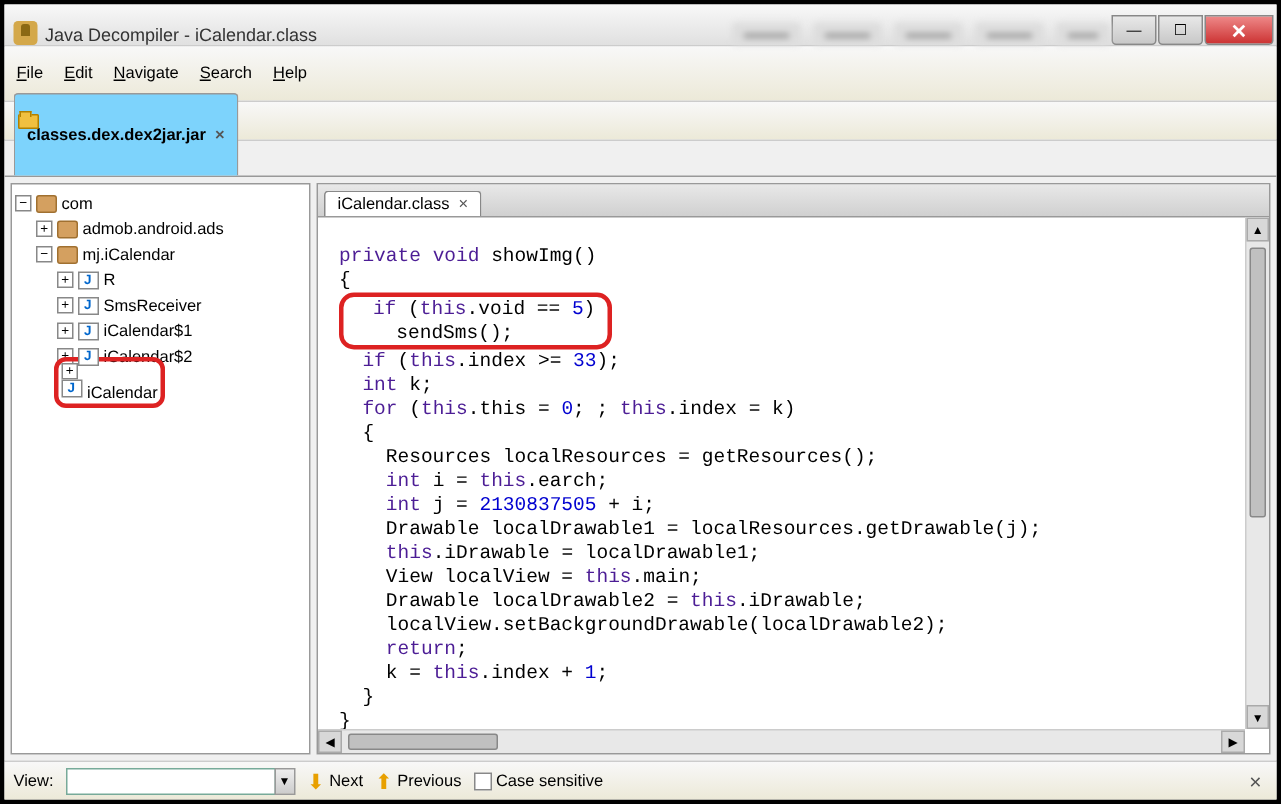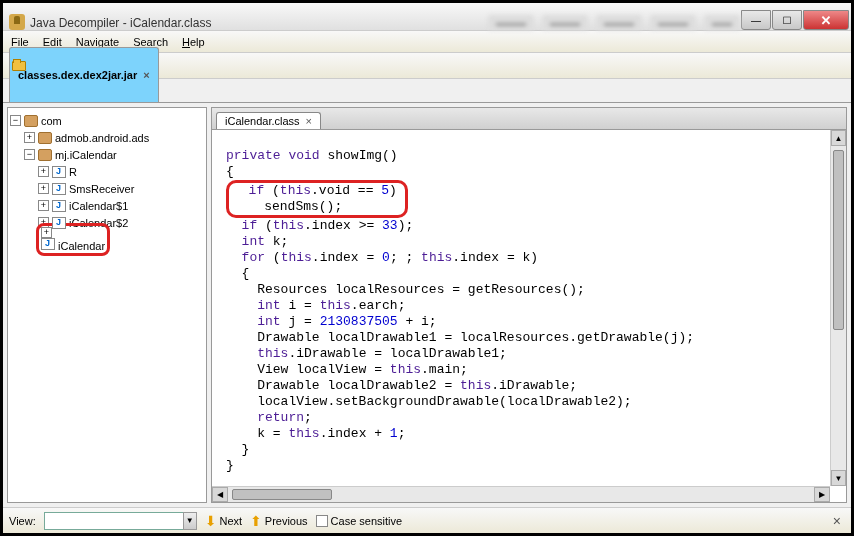--- a/index.html
+++ b/index.html
@@ -10,21 +10,21 @@
 .titlebar .icon::before { content: ""; position: absolute; top: 2px; left: 5px; width: 6px; height: 8px; background: #8b6914; border-radius: 2px 2px 0 0; }
 .title-text { color: #333; font-size: 12px; flex: 1; }
 .win-buttons { display: flex; height: 20px; margin-right: 2px; }
 .win-btn { width: 30px; height: 20px; border: 1px solid #888; margin-left: 1px; display: flex; align-items: center; justify-content: center; font-size: 10px; border-radius: 0 0 3px 3px; }
 .win-btn.min { background: linear-gradient(#e8e8e8,#c8c8c8); }
 .win-btn.max { background: linear-gradient(#e8e8e8,#c8c8c8); }
 .win-btn.close { background: linear-gradient(#e88,#c33); color: #fff; width: 46px; font-size: 13px; font-weight: bold; }
 .blurred { filter: blur(2px); color: #999; margin-left: 140px; display: flex; gap: 8px; }
 .blurred span { background: #ddd; padding: 2px 8px; border-radius: 3px; font-size: 10px; }
 
-.menubar { height: 22px; background: linear-gradient(#f8f8f8,#ece9d8); display: flex; align-items: center; padding: 0 8px; border-bottom: 1px solid #ccc; gap: 14px; }
+.menubar { height: 37px; background: linear-gradient(#f8f8f8,#ece9d8); display: flex; align-items: center; padding: 0 8px; border-bottom: 1px solid #ccc; gap: 14px; }
 .menubar span { cursor: default; }
 .menubar span u { text-decoration: underline; }
 
 .toolbar { height: 26px; background: linear-gradient(#f8f8f8,#ece9d8); display: flex; align-items: center; padding: 0 6px; border-bottom: 1px solid #ccc; gap: 4px; }
 .tb-btn { width: 20px; height: 20px; display: flex; align-items: center; justify-content: center; border: 1px solid transparent; }
 .tb-sep { width: 1px; height: 18px; background: #bbb; margin: 0 3px; }
 .folder-ico { width: 14px; height: 10px; background: #f0c040; border: 1px solid #b08000; border-radius: 1px; position: relative; }
 .folder-ico::before { content:""; position:absolute; top:-3px; left:0; width:6px; height:3px; background:#f0c040; border:1px solid #b08000; border-bottom:none; }
 .arrow-l { width: 0; height: 0; border-top: 5px solid transparent; border-bottom: 5px solid transparent; border-right: 8px solid #e8c040; }
 .arrow-r { width: 0; height: 0; border-top: 5px solid transparent; border-bottom: 5px solid transparent; border-left: 8px solid #888; }
@@ -184,21 +184,21 @@
           <span class="tab-close">×</span>
         </div>
       </div>
       <div class="editor-body">
 <div class="code-area"><span class="kw">private</span><span> </span><span class="kw">void</span><span> showImg()</span>
 <span>{</span>
 <span class="red-code-box"><span>  </span><span class="kw">if</span><span> (</span><span class="kw">this</span><span>.void == </span><span class="num">5</span><span>)</span>
 <span>    sendSms();</span></span>
 <span>  </span><span class="kw">if</span><span> (</span><span class="kw">this</span><span>.index &gt;= </span><span class="num">33</span><span>);</span>
 <span>  </span><span class="kw">int</span><span> k;</span>
-<span>  </span><span class="kw">for</span><span> (</span><span class="kw">this</span><span>.index = </span><span class="num">0</span><span>; ; </span><span class="kw">this</span><span>.index = k)</span>
+<span>  </span><span class="kw">for</span><span> (</span><span class="kw">this</span><span>.this = </span><span class="num">0</span><span>; ; </span><span class="kw">this</span><span>.index = k)</span>
 <span>  {</span>
 <span>    Resources localResources = getResources();</span>
 <span>    </span><span class="kw">int</span><span> i = </span><span class="kw">this</span><span>.earch;</span>
 <span>    </span><span class="kw">int</span><span> j = </span><span class="num">2130837505</span><span> + i;</span>
 <span>    Drawable localDrawable1 = localResources.getDrawable(j);</span>
 <span>    </span><span class="kw">this</span><span>.iDrawable = localDrawable1;</span>
 <span>    View localView = </span><span class="kw">this</span><span>.main;</span>
 <span>    Drawable localDrawable2 = </span><span class="kw">this</span><span>.iDrawable;</span>
 <span>    localView.setBackgroundDrawable(localDrawable2);</span>
 <span>    </span><span class="kw">return</span><span>;</span>

